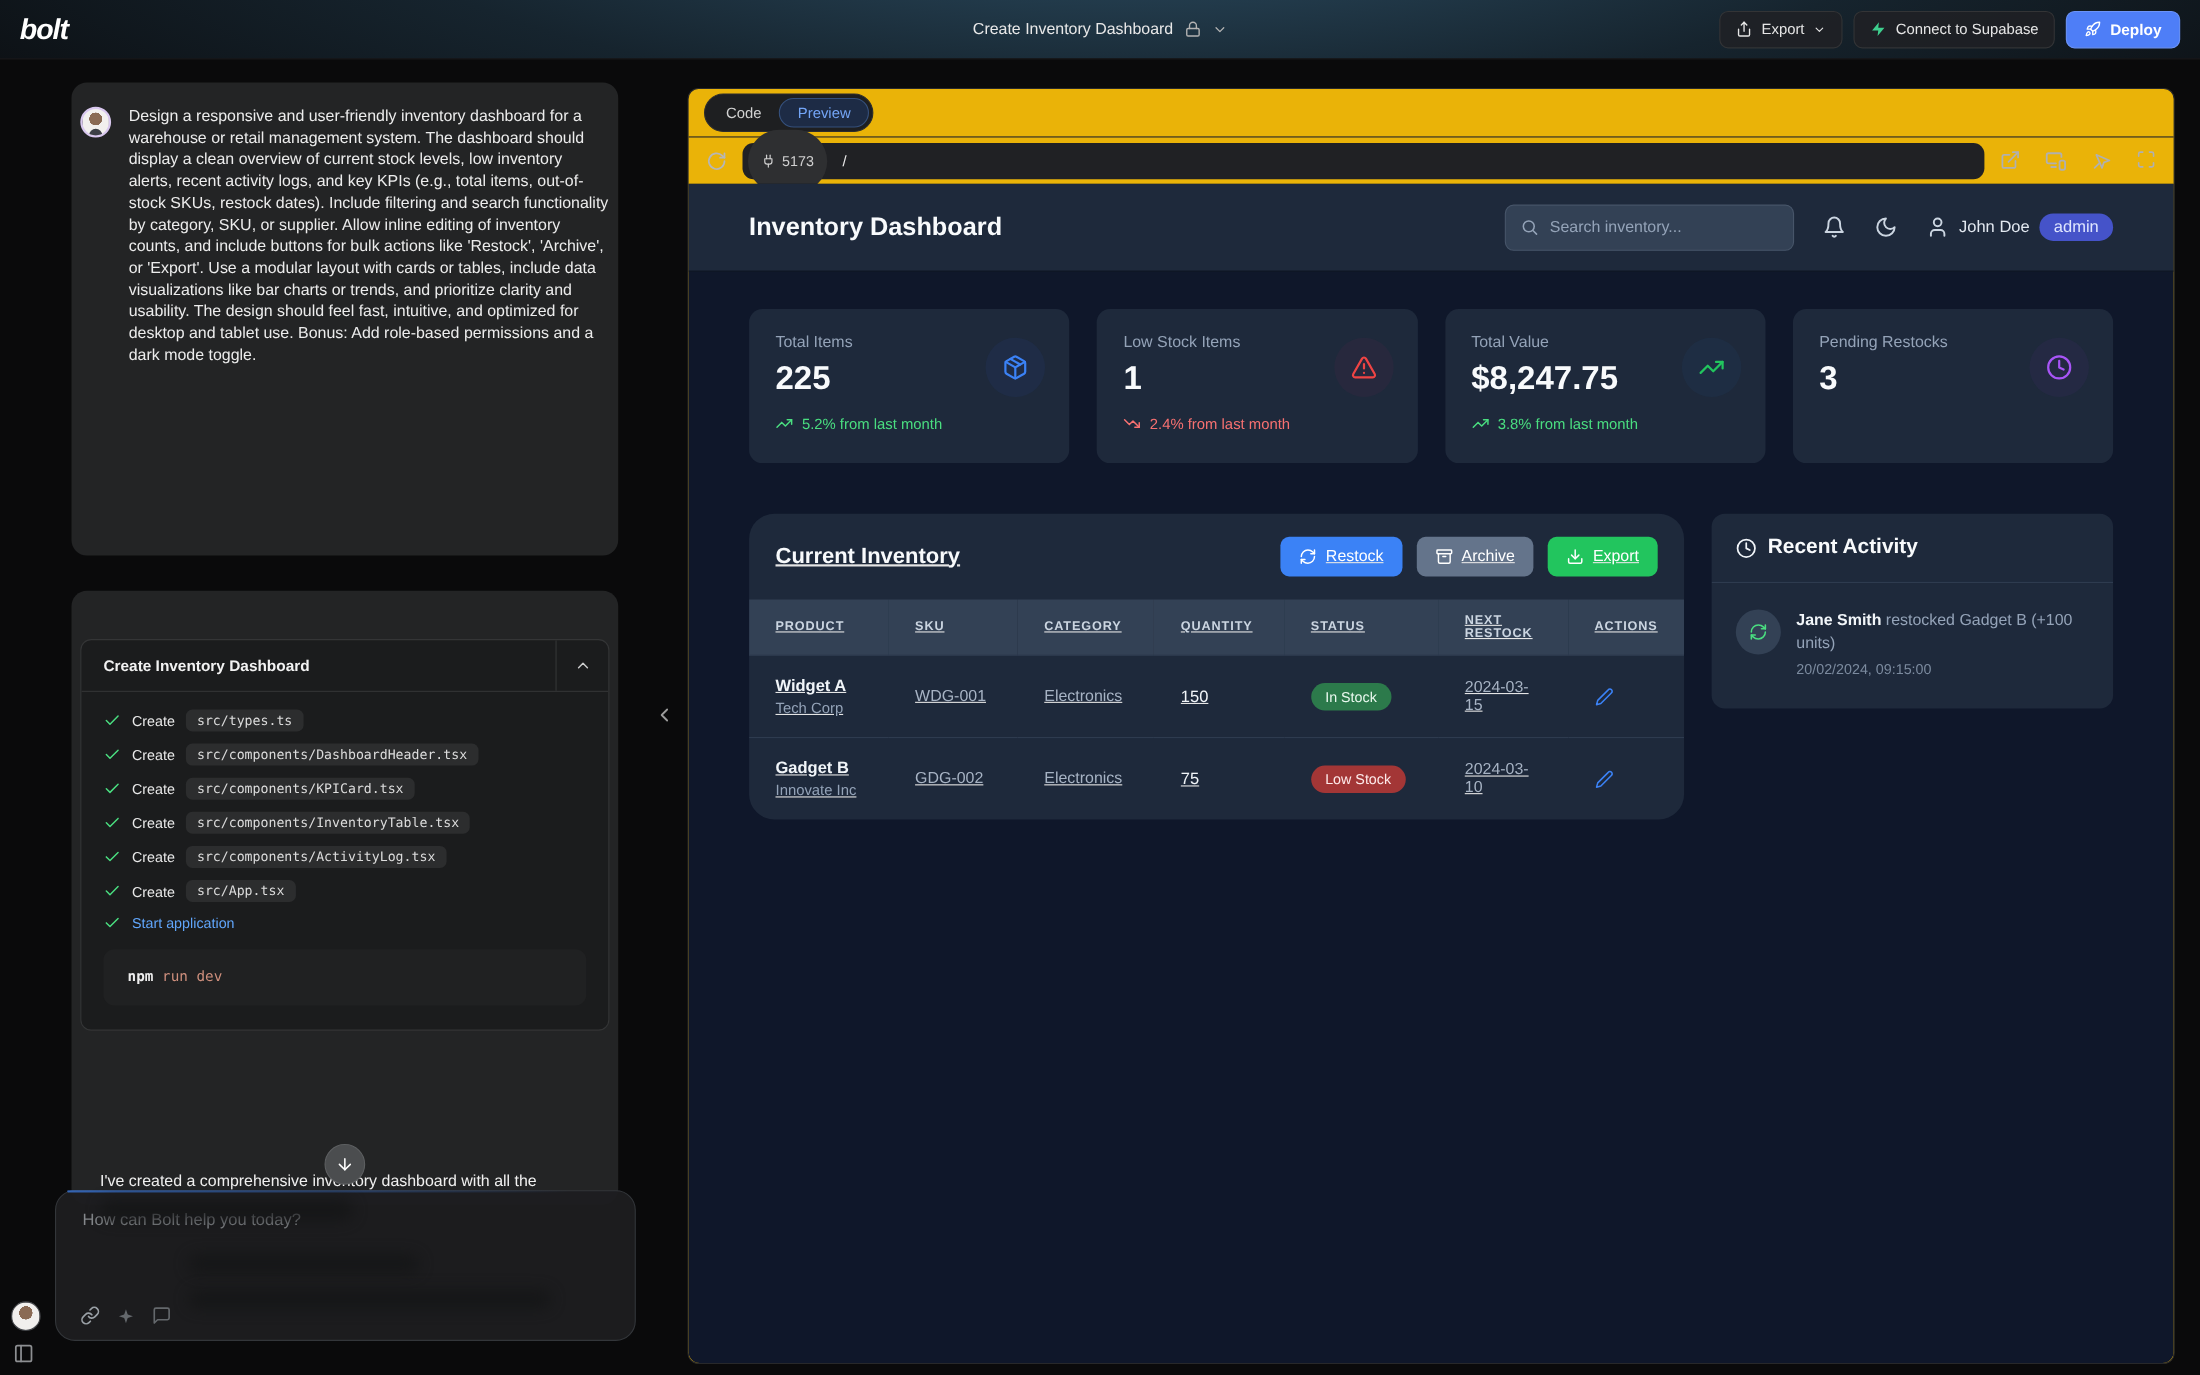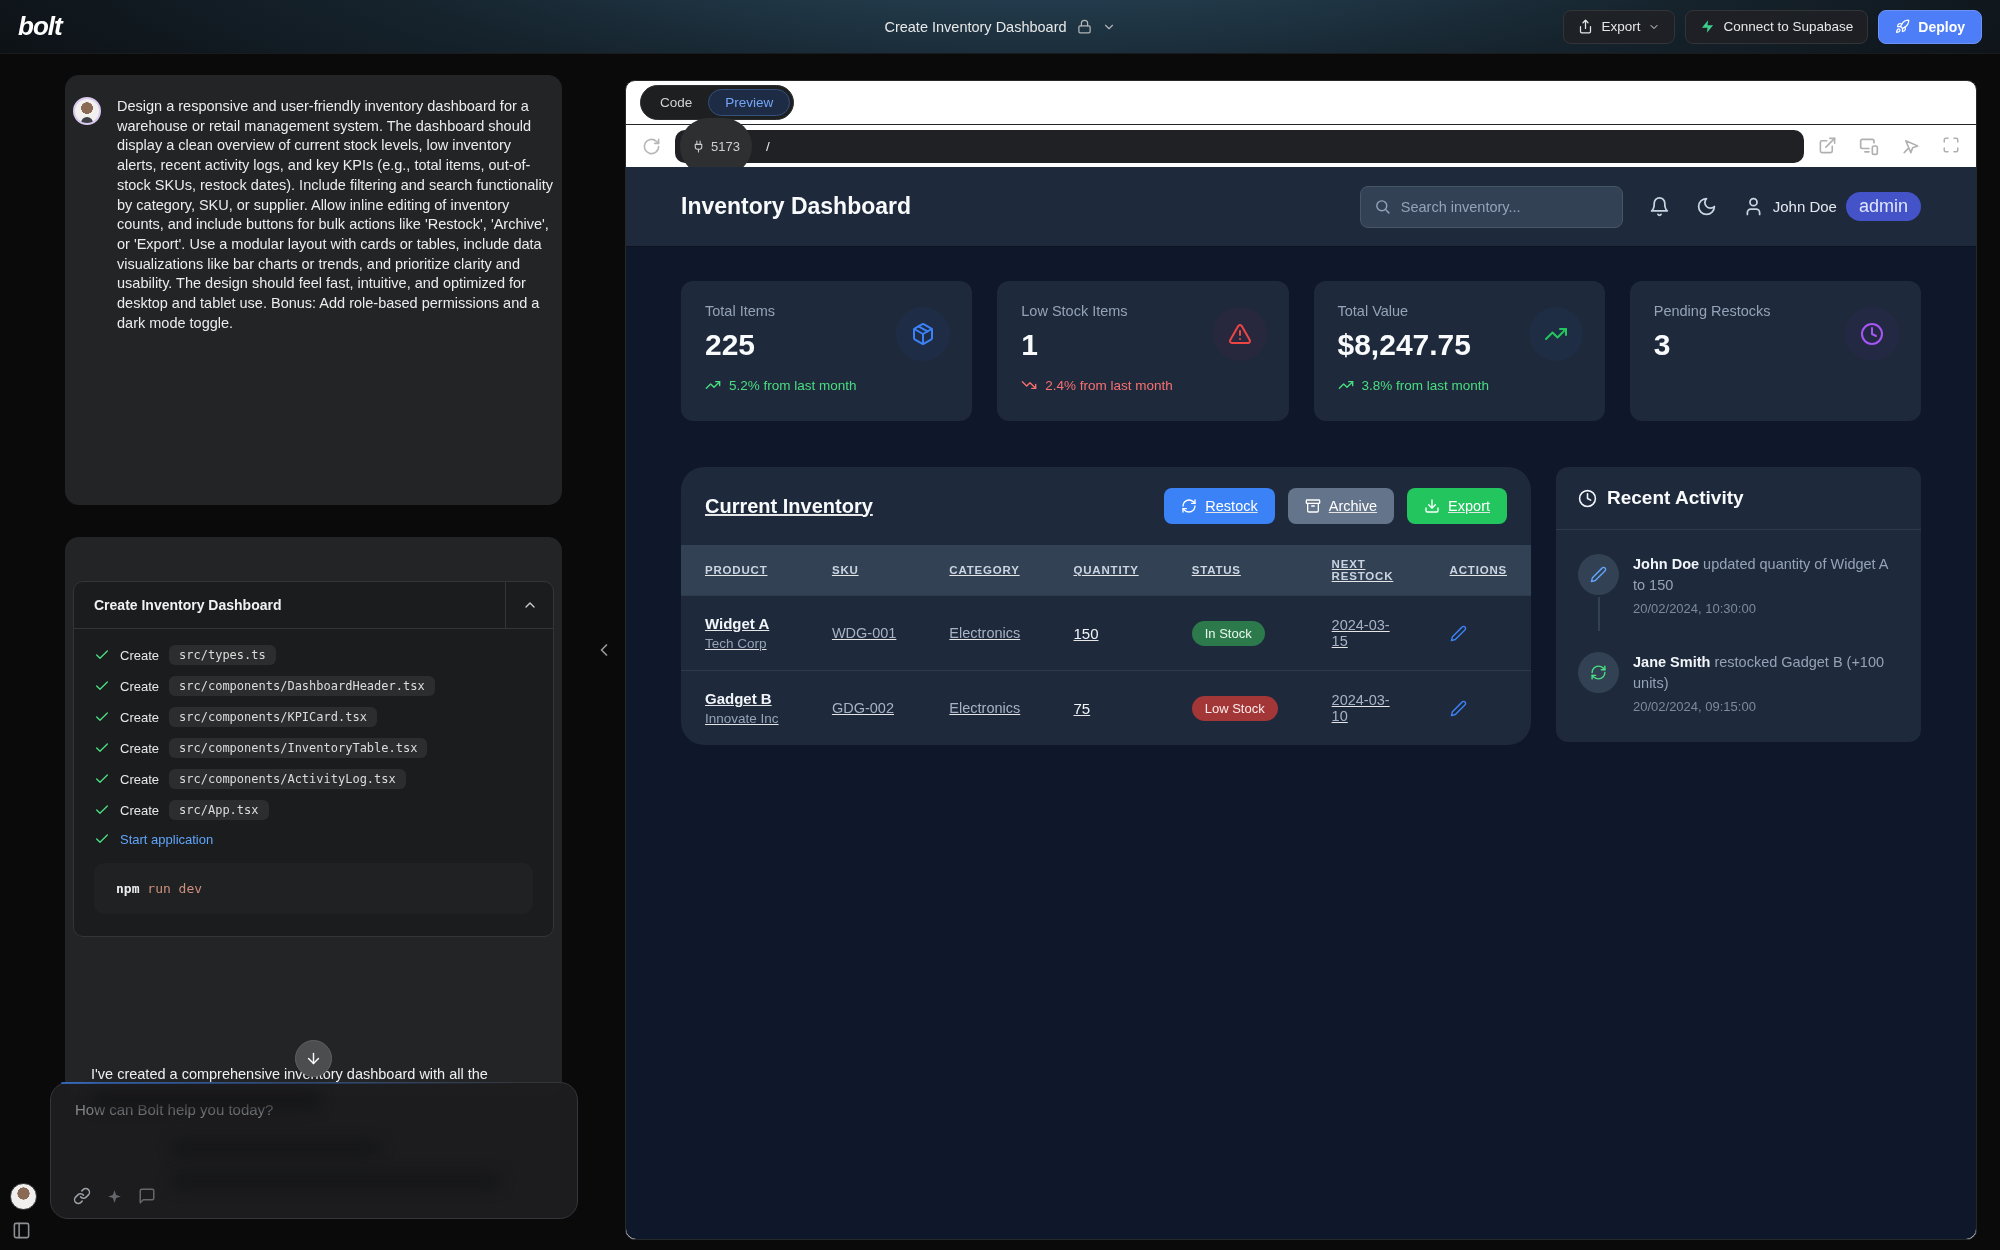--- a/index.html
+++ b/index.html
@@ -63,21 +63,21 @@
   .input-icons { position:absolute; left:22px; bottom:13px; display:flex; gap:15px; align-items:center; }
   .input-icons .iic { color:#9aa0a6; cursor:pointer; }
   .input-icons .iic.dim { color:#64686c; }
   .mini-avatar { position:absolute; left:10px; top:1183px; width:27px; height:27px; border-radius:50%;
     background:radial-gradient(circle at 50% 38%, #8a6a54 0 30%, #f1efed 31%); border:1px solid #44464a; z-index:4; }
   .panel-toggle { position:absolute; left:12px; top:1221px; color:#8d8f92; cursor:pointer; z-index:4; }
   .collapse-left { position:absolute; left:594px; top:640px; color:#9a9a9a; cursor:pointer; }
 
   
   .preview-panel { position:absolute; left:625px; top:80px; width:1352px; height:1160px;
-    background:#ffffff; border:1px solid #27282a; border-radius:10px; }
+    background:#eab308; border:1px solid #27282a; border-radius:10px; }
   .tabs-row { height:44px; display:flex; align-items:center; padding:0 14px; border-bottom:1px solid #242527; }
   .seg { display:flex; align-items:center; background:#1e1f21; border:1px solid #2c2d2f; border-radius:999px; padding:3px; }
   .seg-item { padding:5px 16px; font-size:13.5px; color:#d2d2d2; border-radius:999px; cursor:pointer; }
   .seg-item.active { background:#1d2b45; border:1px solid #35507c; color:var(--preview-tab-blue,#74a5f6); }
   .url-row { height:42px; display:flex; align-items:center; gap:14px; padding:0 16px; }
   .reload { color:#b6b6b6; cursor:pointer; }
   .url-bar { flex:1; height:33px; background:#202124; border-radius:10px; display:flex; align-items:center; padding:0 5px; cursor:text; }
   .port-pill { display:flex; align-items:center; gap:6px; background:#2e2f31; border-radius:999px; padding:21px 12px;
     color:#cfcfcf; font-size:13px; }
   .url-path { margin-left:14px; color:#eaeaea; font-size:13.5px; }
@@ -92,21 +92,21 @@
   .dash-title { font-size:23px; font-weight:bold; color:#f8fafc; }
   .dash-right { display:flex; align-items:center; gap:26px; }
   .search-box { width:263px; height:42px; background:#334155; border:1px solid #475569; border-radius:8px;
     display:flex; align-items:center; gap:10px; padding:0 13px; }
   .search-box input { background:transparent; border:none; outline:none; width:100%; font-family:"Liberation Sans",sans-serif;
     font-size:14.5px; color:#e2e8f0; }
   .search-box input::placeholder { color:#94a3b8; }
   .hic { color:#cbd5e1; cursor:pointer; }
   .user-group { display:flex; align-items:center; gap:9px; cursor:pointer; }
   .user-name { font-size:15px; color:#e2e8f0; }
-  .admin-badge { background:var(--badge-admin,#4553c9); color:#e0e7ff; font-size:18px; padding:4px 13px; border-radius:999px; }
+  .admin-badge { background:var(--badge-admin,#4553c9); color:#e0e7ff; font-size:15px; padding:4px 13px; border-radius:999px; }
   .dash-content { width:1240px; margin:0 auto; padding-top:34px; }
   .kpi-grid { display:grid; grid-template-columns:repeat(4,1fr); gap:25px; }
   .kpi-card { position:relative; background:var(--card-bg,#1e293b); border-radius:12px; padding:22px 24px; height:140px; }
   .kpi-label { font-size:14.5px; color:#94a3b8; }
   .kpi-value { margin-top:9px; font-size:30px; font-weight:bold; color:#f8fafc; }
   .kpi-trend { margin-top:15px; display:flex; align-items:center; gap:8px; font-size:13.5px; }
   .kpi-trend.up { color:var(--green-up,#4ade80); }
   .kpi-trend.down { color:var(--red-down,#f87171); }
   .kpi-ic { position:absolute; right:22px; top:26px; width:54px; height:54px; border-radius:50%;
     display:flex; align-items:center; justify-content:center; }
@@ -616,31 +616,20 @@
           <div class="activity-head">
             <span class="hic">
                 <svg class="ic" width="19" height="19" viewBox="0 0 24 24">
                   <circle cx="12" cy="12" r="10"></circle>
                   <polyline points="12 6 12 12 16 14"></polyline>
                 </svg>
               </span>
             <div class="activity-title">Recent Activity</div>
           </div>
           <div class="activity-body">
-            <div class="activity-item linked">
-              <div class="ai-ic edit">
-                <svg class="ic" width="17" height="17" viewBox="0 0 24 24">
-                    <path d="M17 3a2.85 2.83 0 1 1 4 4L7.5 20.5 2 22l1.5-5.5Z"></path>
-                  </svg>
-              </div>
-              <div>
-                <div class="ai-line1"><b>John Doe</b> <span>updated quantity of Widget A to 150</span></div>
-                <div class="ai-time">20/02/2024, 10:30:00</div>
-              </div>
-            </div>
             <div class="activity-item">
               <div class="ai-ic restock">
                 <svg class="ic" width="17" height="17" viewBox="0 0 24 24">
                     <path d="M3 12a9 9 0 0 1 9-9 9.75 9.75 0 0 1 6.74 2.74L21 8"></path>
                     <path d="M21 3v5h-5"></path>
                     <path d="M21 12a9 9 0 0 1-9 9 9.75 9.75 0 0 1-6.74-2.74L3 16"></path>
                     <path d="M8 16H3v5"></path>
                   </svg>
               </div>
               <div>

